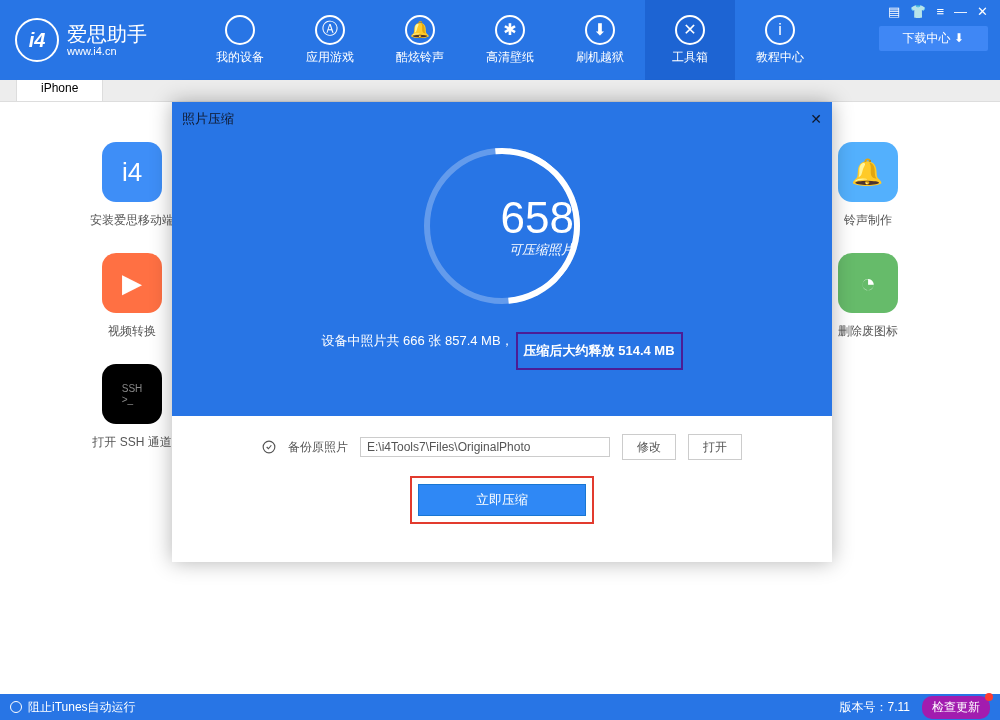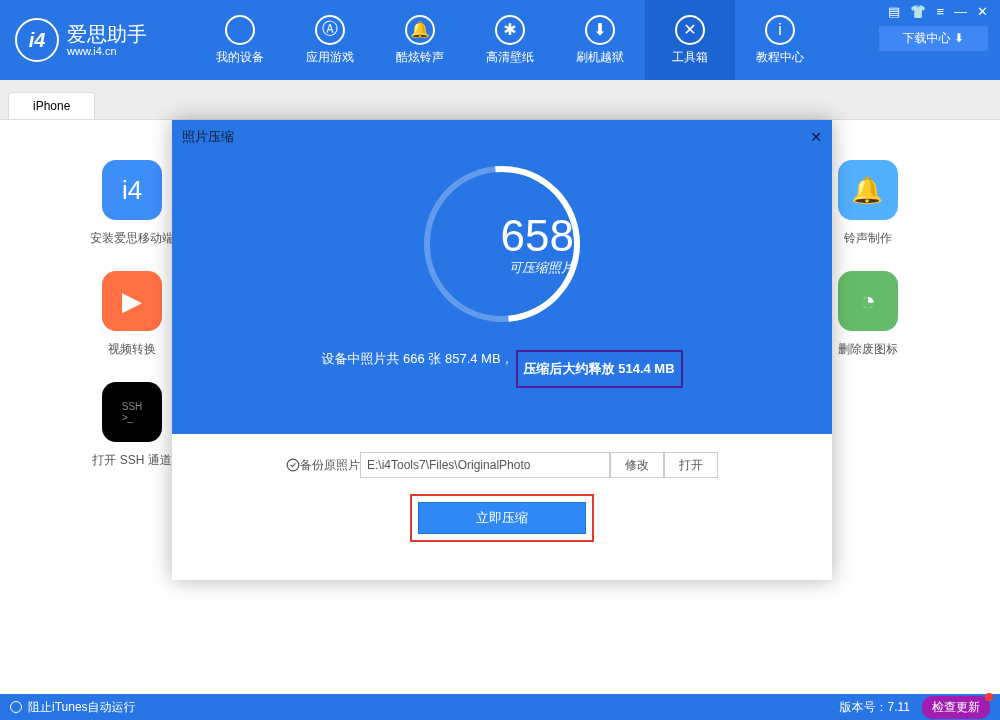--- a/index.html
+++ b/index.html
@@ -14,21 +14,21 @@
 .logo-sub { font-size: 11px; }
 .nav { display: flex; height: 100%; }
 .nav-item { width: 90px; display: flex; flex-direction: column; align-items: center; justify-content: center; color: #fff; font-size: 12px; cursor: pointer; }
 .nav-item.active { background: #1D64D3; }
 .nav-item .nav-icon { width: 30px; height: 30px; border: 2px solid #fff; border-radius: 50%; display: flex; align-items: center; justify-content: center; margin-bottom: 4px; font-size: 16px; }
 .window-ctrls { position: absolute; top: 0; right: 0; display: flex; }
 .wc-row1 { display: flex; gap: 10px; padding: 4px 12px; color: #fff; font-size: 13px; }
 .dl-center { position: absolute; top: 26px; right: 12px; background: #3F87F5; color: #fff; font-size: 12px; padding: 4px 24px; border-radius: 2px; cursor: pointer; }
 
 
-.tabbar { height: 40px; background: #EDEDED; display: flex; align-items: flex-end; padding-left: 8px; border-bottom: 1px solid #ddd; }
+.tabbar { height: 22px; background: #EDEDED; display: flex; align-items: flex-end; padding-left: 16px; border-bottom: 1px solid #ddd; }
 .tab { background: #fff; padding: 6px 24px; font-size: 12px; border: 1px solid #ddd; border-bottom: none; border-radius: 3px 3px 0 0; }
 
 
 .content { position: relative; height: calc(100% - 80px - 34px - 26px); background: #fff; }
 .grid { display: grid; grid-template-columns: repeat(5, 1fr); gap: 24px 40px; padding: 40px 60px; }
 .tool { display: flex; flex-direction: column; align-items: center; font-size: 12px; color: #555; }
 .tool-ico { width: 60px; height: 60px; border-radius: 14px; margin-bottom: 10px; display: flex; align-items: center; justify-content: center; color: #fff; font-size: 26px; }
 .tool-ico.blue { background: #3E8EF7; }
 .tool-ico.lblue { background: #53B0FD; }
 .tool-ico.orange { background: #FF7043; }
@@ -40,23 +40,23 @@
 .modal-head { height: 34px; background: #2875E5; color: #0f172a; display: flex; align-items: center; justify-content: space-between; padding: 0 10px; font-size: 13px; }
 .modal-close { cursor: pointer; font-size: 14px; }
 .modal-body { background: #2875E5; color: #fff; height: 280px; display: flex; flex-direction: column; align-items: center; padding-top: 12px; }
 .big-circle { width: 156px; height: 156px; border-radius: 50%; border: 6px solid rgba(255,255,255,.28); position: relative; display: flex; flex-direction: column; align-items: flex-end; justify-content: center; }
 .arc { position: absolute; inset: -6px; border-radius: 50%; border: 6px solid transparent; border-top-color: #fff; border-right-color: #fff; transform: rotate(40deg); }
 .big-num { font-size: 44px; font-weight: 200; }
 .big-label { font-size: 13px; margin-top: -2px; font-style: italic; }
 .summary-row { margin-top: 28px; font-size: 13px; display: flex; }
 .hl-box { border: 2px solid #4c1d95; padding: 8px 6px; margin-left: 2px; font-weight: bold; }
 .modal-foot { padding: 18px; display: flex; flex-direction: column; align-items: center; gap: 16px; }
-.path-row { display: flex; align-items: center; gap: 0; font-size: 12px; color: #555; }
+.path-row { display: flex; align-items: center; gap: 12px; font-size: 12px; color: #555; }
 .path-row svg { width: 14px; height: 14px; }
-.path-input { width: 250px; height: 26px; border: 1px solid #ccc; padding: 0 6px; font-size: 12px; color: #555; background: #fff; }
+.path-input { width: 250px; height: 20px; border: 1px solid #ccc; padding: 0 6px; font-size: 12px; color: #555; background: #fff; }
 .sm-btn { height: 26px; padding: 0 14px; border: 1px solid #ccc; background: #fff; font-size: 12px; color: #555; cursor: pointer; }
 .primary-wrap { border: 2px solid #E23B2E; padding: 6px; }
 .primary-btn { width: 168px; height: 32px; background: #2F88F5; color: #fff; border: 1px solid #1976D2; font-size: 13px; cursor: pointer; }
 
 
 .status { position: absolute; bottom: 0; left: 0; right: 0; height: 26px; background: #2875E5; color: #fff; font-size: 12px; display: flex; align-items: center; justify-content: space-between; padding: 0 10px; }
 .status-left { display: flex; align-items: center; gap: 6px; }
 .status-right { display: flex; align-items: center; gap: 12px; }
 .chk-upd { background: #a21caf; padding: 3px 10px; border-radius: 10px; position: relative; cursor: pointer; }
 .chk-upd::after { content: ""; position: absolute; top: -3px; right: -3px; width: 8px; height: 8px; background: #FF3B30; border-radius: 50%; }

